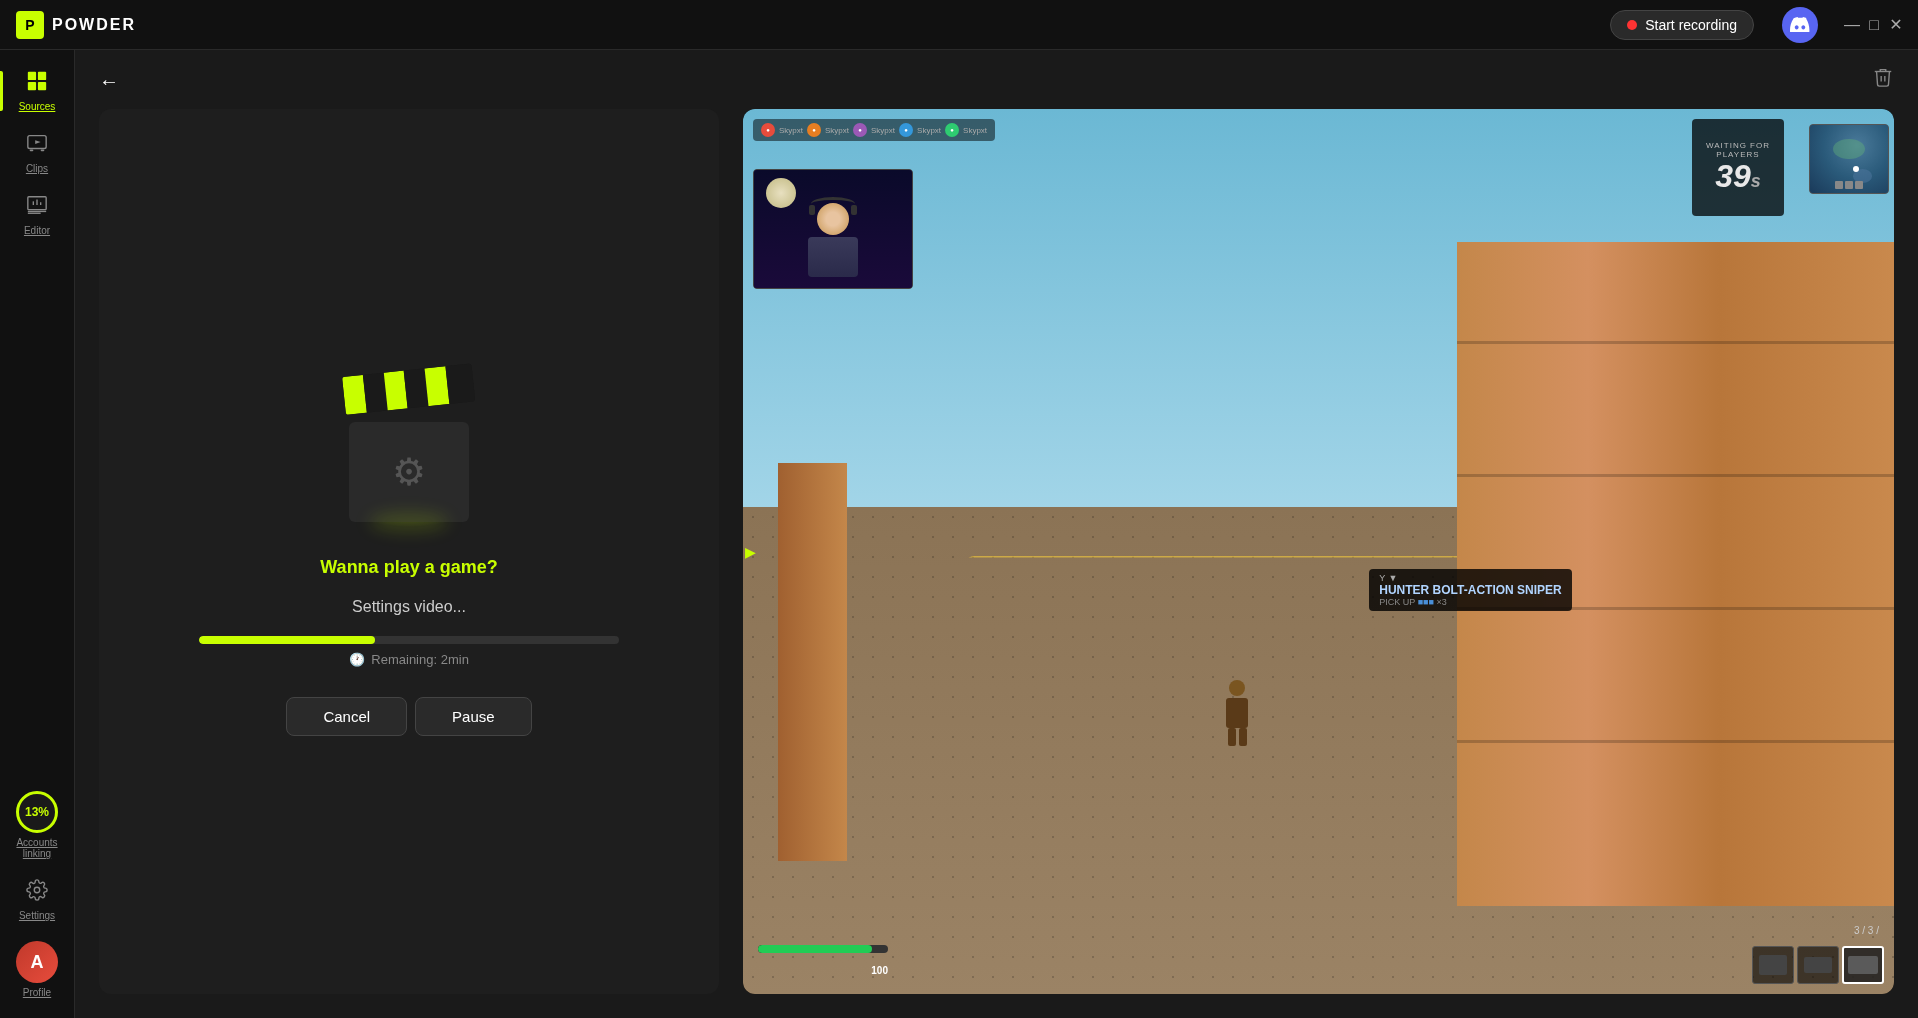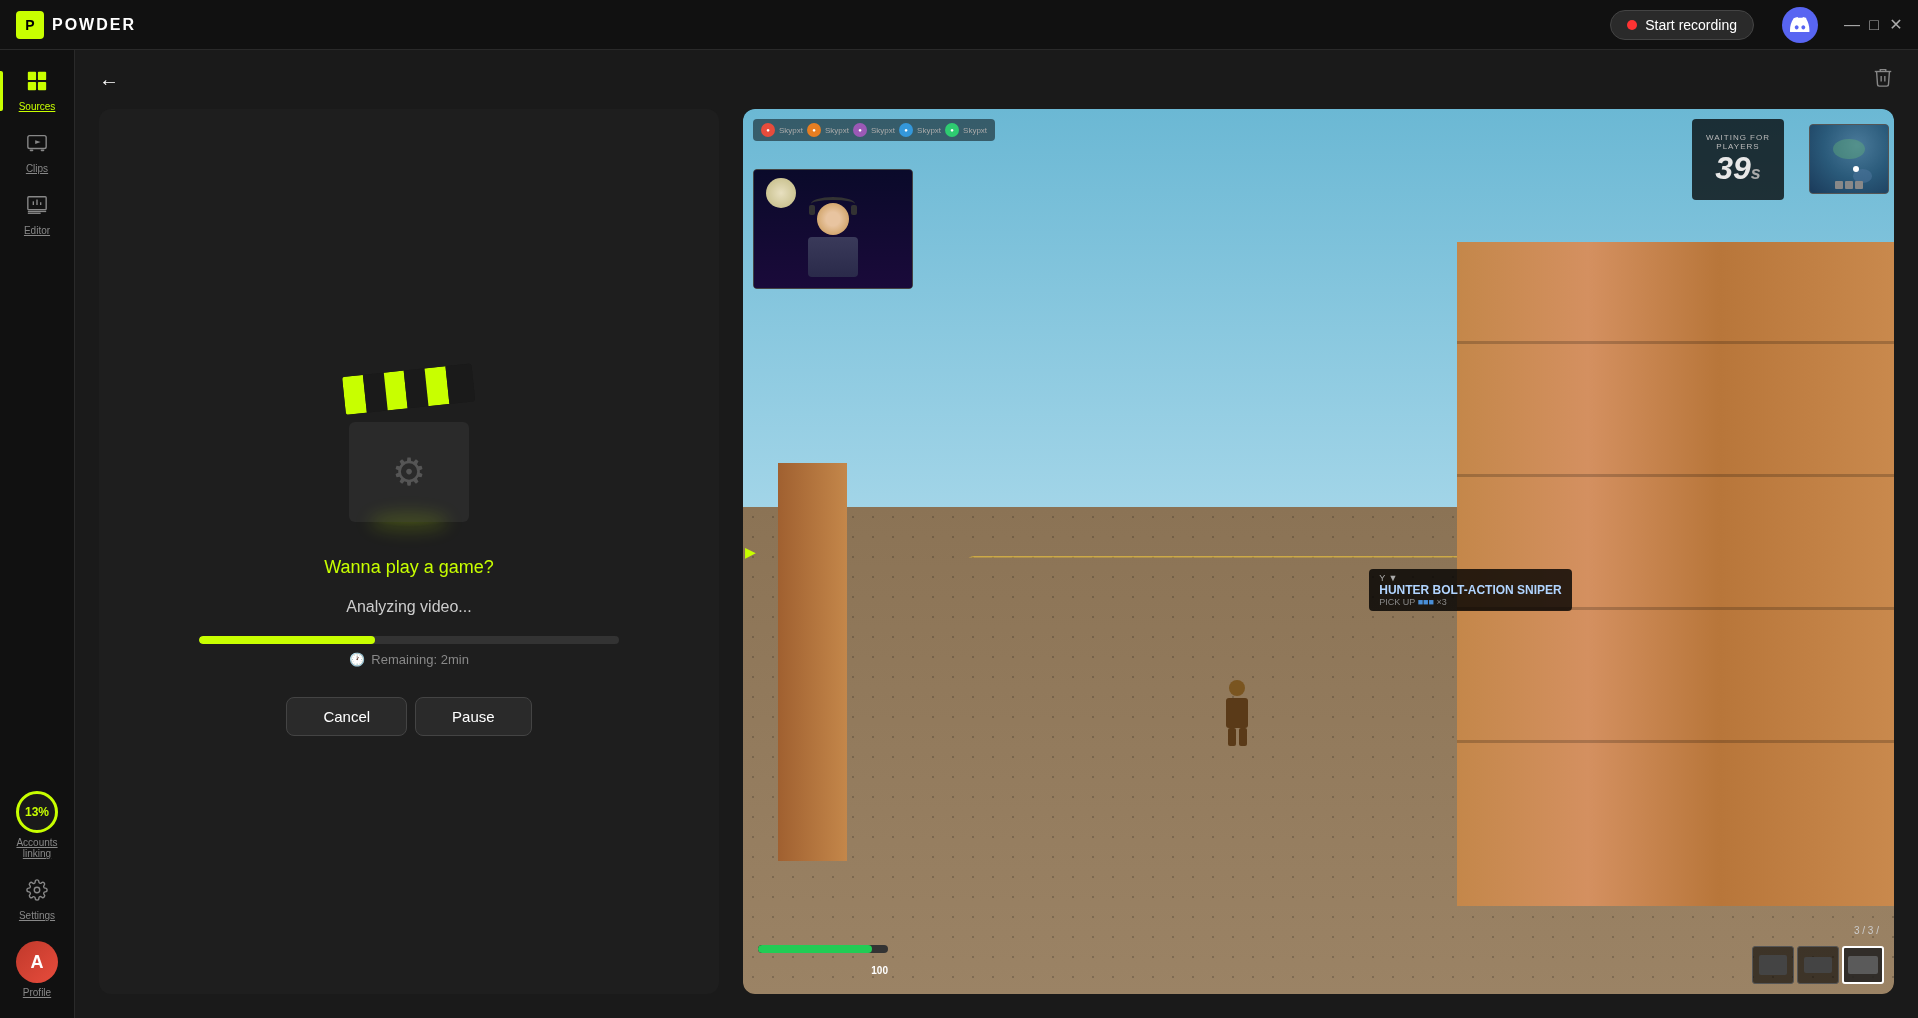--- a/index.html
+++ b/index.html
@@ -248,21 +248,21 @@
       display: flex;
       flex-direction: column;
       align-items: center;
       justify-content: center;
       padding: 40px;
       gap: 20px;
     }
 
     .wanna-play-text {
       font-size: 18px;
-      font-weight: 400;
+      font-weight: 700;
       color: #c8ff00;
     }
     .analyzing-text {
       font-size: 16px;
       color: #ccc;
     }
 
     .progress-container {
       width: 100%;
       max-width: 420px;
@@ -582,21 +582,21 @@
             <div style="width:16%; background:#c8ff00; height:100%;"></div>
             <div style="width:16%; background:#1a1a1a; height:100%;"></div>
             <div style="width:16%; background:#c8ff00; height:100%;"></div>
             <div style="width:20%; background:#1a1a1a; height:100%;"></div>
           </div>
 
           <div style="position:absolute; bottom:-5px; left:50%; transform:translateX(-50%); width:80px; height:20px; background:rgba(200,255,0,0.15); border-radius:50%; filter:blur(8px);"></div>
         </div>
 
         <span class="wanna-play-text">Wanna play a game?</span>
-        <span class="analyzing-text">Analyzing video...</span>
+        <span class="analyzing-text">Settings video...</span>
 
         <div class="progress-container">
           <div class="progress-bar-bg">
             <div class="progress-bar-fill" style="width:42%"></div>
           </div>
           <div class="remaining-text">
             <span>🕐</span>
             <span>Remaining: 2min</span>
           </div>
         </div>
@@ -670,21 +670,21 @@
                 <span style="font-size:8px;color:#aaa;">Skypxt</span>
                 <div style="width:14px;height:14px;background:#9b59b6;border-radius:50%;font-size:6px;display:flex;align-items:center;justify-content:center;color:#fff;">●</div>
                 <span style="font-size:8px;color:#aaa;">Skypxt</span>
                 <div style="width:14px;height:14px;background:#3498db;border-radius:50%;font-size:6px;display:flex;align-items:center;justify-content:center;color:#fff;">●</div>
                 <span style="font-size:8px;color:#aaa;">Skypxt</span>
                 <div style="width:14px;height:14px;background:#2ecc71;border-radius:50%;font-size:6px;display:flex;align-items:center;justify-content:center;color:#fff;">●</div>
                 <span style="font-size:8px;color:#aaa;">Skypxt</span>
               </div>
 
               <div style="margin-left:auto; margin-right: 100px;">
-                <div style="background:rgba(0,0,0,0.75); padding:14px 14px; border-radius:4px; text-align:center;">
+                <div style="background:rgba(0,0,0,0.75); padding:22px 14px; border-radius:4px; text-align:center;">
                   <div style="font-size:8px;color:#bbb;text-transform:uppercase;letter-spacing:1px;">WAITING FOR<br>PLAYERS</div>
                   <div style="font-size:32px;font-weight:900;color:#e8e8e8;font-style:italic;line-height:1.1;">
                     <span>39</span><span style="font-size:18px;color:#aaa;">s</span>
                   </div>
                 </div>
               </div>
 
               <div class="minimap">
                 <div class="minimap-inner">
 

